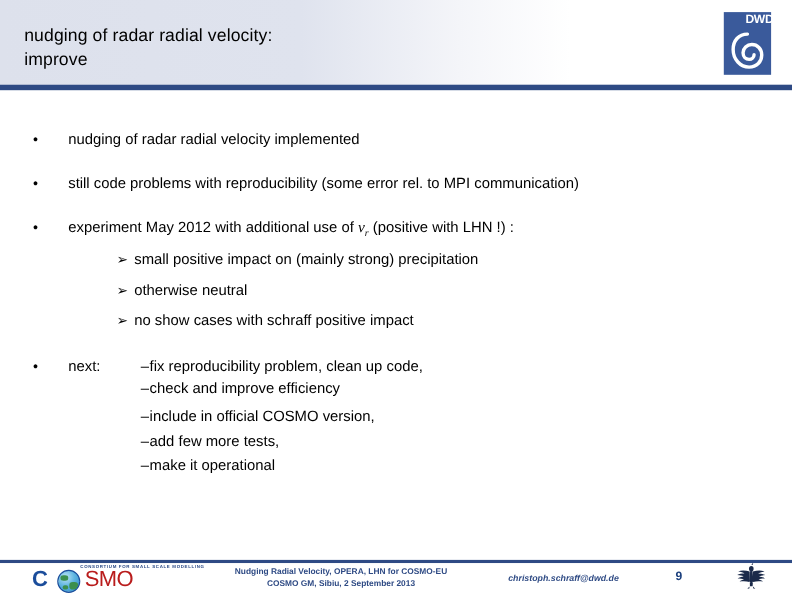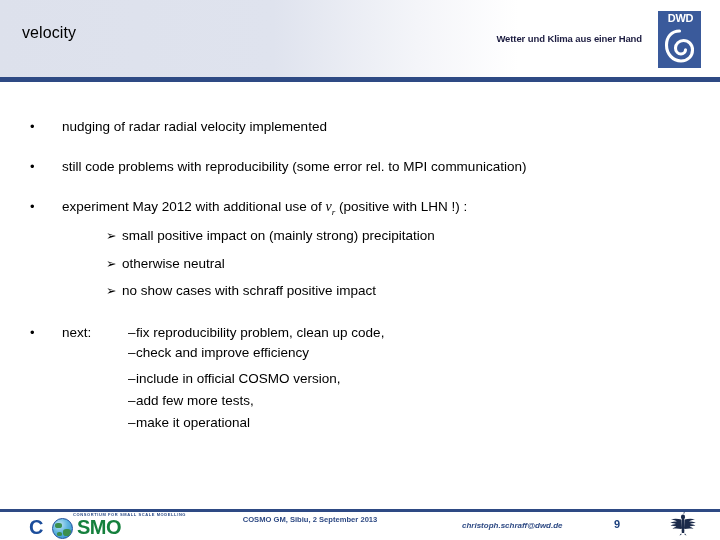--- a/index.html
+++ b/index.html
@@ -69,21 +69,21 @@
   .dwd-box {
     position: absolute;
     right: 5px; top: 0;
     width: 43px; height: 57px;
     background: #3a5a9b;
   }
   .dwd-box-text {
     position: absolute;
     left: 0; top: 1px;
     width: 45px;
-    text-align: center;
+    text-align: right;
     font-size: 11px;
     font-weight: bold;
     color: #ffffff;
     letter-spacing: -0.3px;
   }
   .dwd-spiral {
     position: absolute;
     left: 6px; top: 16px;
   }
 
@@ -190,22 +190,22 @@
     left: 2px; top: 4px;
     font-size: 20px;
     font-weight: bold;
     color: #1b4d9b;
     letter-spacing: -0.5px;
   }
   .cosmo-word-right {
     position: absolute;
     left: 50px; top: 4px;
     font-size: 20px;
-    font-weight: bold;
-    color: #15803d;
+    font-weight: normal;
+    color: #b91c1c;
     letter-spacing: -0.5px;
   }
   .cosmo-globe {
     position: absolute;
     left: 25px; top: 6px;
     width: 21px; height: 21px;
     border-radius: 50%;
     background: radial-gradient(circle at 35% 30%, #bfe4f6 0%, #5fb5e0 45%, #2a86c4 100%);
     border: 1.5px solid #1b4d9b;
     box-sizing: border-box;
@@ -247,26 +247,26 @@
     width: 30px; height: 30px;
   }
 </style>
 </head>
 <body>
 
 <div class="header"></div>
 <div class="header-rule"></div>
 
 <div class="slide-title">
-  <div>velocity</div>
+  <div>nudging of radar radial velocity:</div>
+  <div>improve</div>
 </div>
 
 <div class="dwd-logo">
   <div class="dwd-words">
-    <div class="dwd-tag">Wetter und Klima aus einer Hand</div>
   </div>
   <div class="dwd-box">
     <div class="dwd-box-text">DWD</div>
     <svg class="dwd-spiral" width="31" height="38" viewBox="0 0 31 38">
       <path d="M15.5 4 C 7.5 4, 2.5 10, 2.5 18 C 2.5 27, 9 34, 17 34 C 24 34, 28.5 29, 28.5 23 C 28.5 17.5, 24.5 13.5, 19.5 13.5 C 15 13.5, 11.5 17, 11.5 21 C 11.5 24.5, 14 27, 17 27 C 19.5 27, 21.5 25, 21.5 22.8" fill="none" stroke="#ffffff" stroke-width="3.1" stroke-linecap="round"></path>
     </svg>
   </div>
 </div>
 
 <div class="content">
@@ -341,20 +341,21 @@
   <div class="cosmo-word-left">C</div>
   <div class="cosmo-globe">
     <div class="globe-land" style="left:2px; top:4px; width:7px; height:5px; border-radius:40%;"></div>
     <div class="globe-land" style="left:10px; top:10px; width:8px; height:7px; border-radius:40%;"></div>
     <div class="globe-land" style="left:4px; top:13px; width:5px; height:4px; border-radius:40%;"></div>
   </div>
   <div class="cosmo-word-right">SMO</div>
 </div>
 
 <div class="footer-center">
+  <div>Nudging Radial Velocity, OPERA, LHN for COSMO-EU</div>
   <div>COSMO GM, Sibiu, 2 September 2013</div>
 </div>
 
 <div class="footer-email">christoph.schraff@dwd.de</div>
 <div class="footer-page">9</div>
 
 <svg class="eagle" viewBox="0 0 30 30">
   <g fill="#1b2a4a">
     <ellipse cx="15" cy="9" rx="2.1" ry="2.4"></ellipse>
     <path d="M15 5.2 L16.8 3.6 L16.3 5.6 Z"></path>

